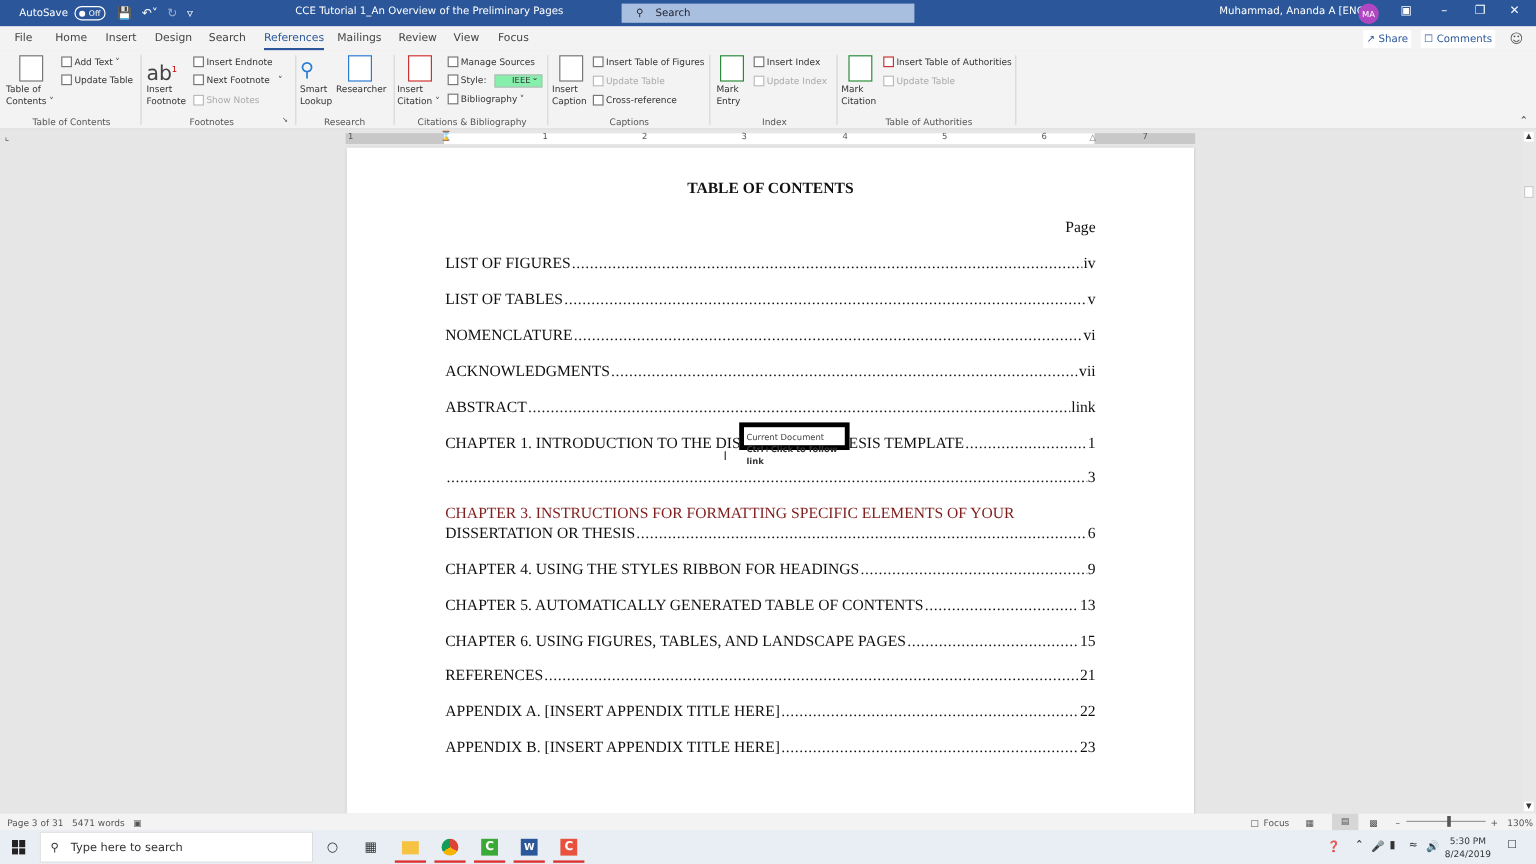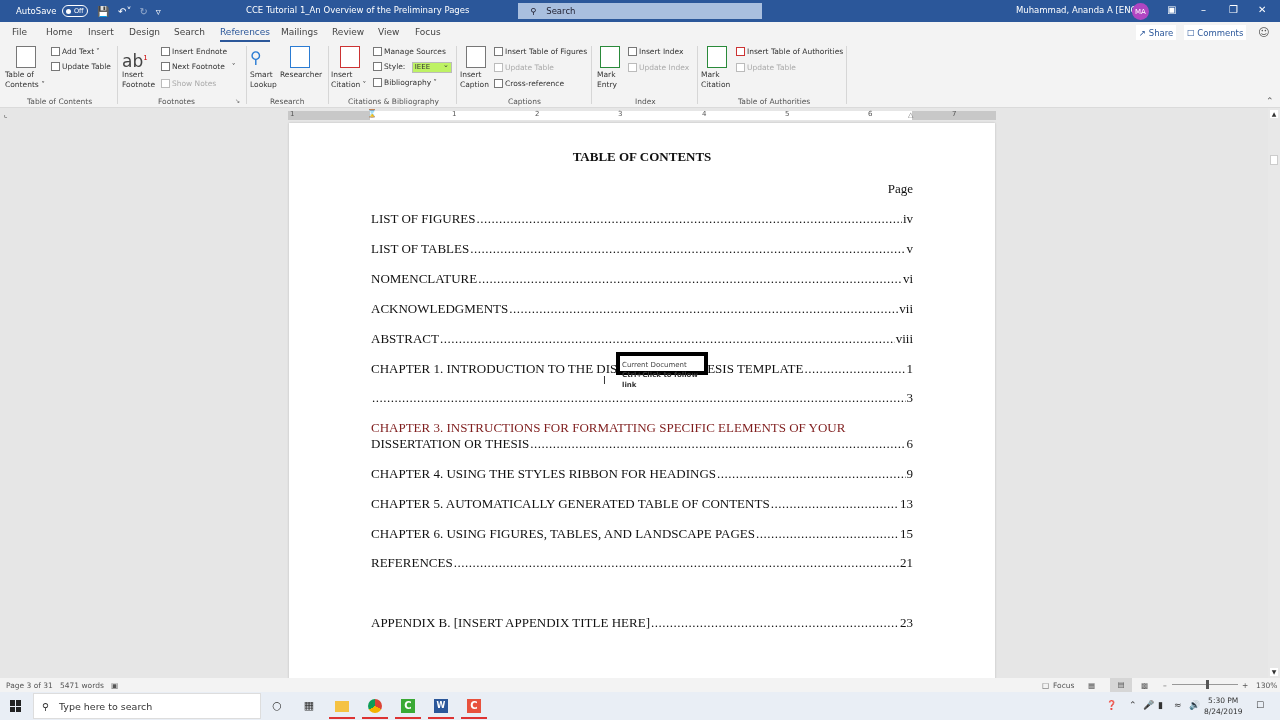--- a/index.html
+++ b/index.html
@@ -22,21 +22,21 @@
 .comments{position:absolute;left:1184px;top:25px;width:62px;height:15px;background:#fff;font-size:8.5px;color:#2b579a;display:flex;align-items:center;justify-content:center;gap:3px}
 .smiley{position:absolute;left:1258px;top:26px;font-size:11px;color:#555}
 .ribbon{position:absolute;left:0;top:42px;width:1280px;height:66px;background:#f3f3f3;border-bottom:1px solid #dadada}
 .grp-label{position:absolute;top:55px;font-size:7.5px;color:#555;white-space:nowrap}
 .sep{position:absolute;top:4px;width:1px;height:58px;background:#d6d6d6}
 .rb{position:absolute;font-size:7.5px;color:#333;white-space:nowrap;display:flex;gap:2px}
 .rb.dis{color:#aaa}
 .big{position:absolute;font-size:7.5px;color:#333;text-align:left;line-height:10px}
 .ico{display:inline-block;width:9px;height:9px;border:1px solid #777;background:#fff}
 .bigico{width:20px;height:22px;margin:0 auto 2px;border:1px solid #777;background:#fff}
-.styleinput{display:inline-block;width:40px;height:11px;border:1px solid #bbb;background:#bef264;font-size:7px;padding-left:2px;line-height:9px;position:relative}
+.styleinput{display:inline-block;width:40px;height:11px;border:1px solid #bbb;background:#86efac;font-size:7px;padding-left:14px;line-height:9px;position:relative}
 .styleinput::after{content:"⌄";position:absolute;right:2px;top:-2px;font-size:7px}
 .collapse{position:absolute;left:1266px;top:96px;font-size:9px;color:#555}
 .canvas{position:absolute;left:0;top:108px;width:1268px;height:570px;background:#e6e6e6;overflow:hidden}
 .ruler{position:absolute;left:288px;top:3px;width:708px;height:9px;background:#c8c8c8}
 .ruler .white{position:absolute;left:82px;top:0;width:542px;height:9px;background:#fff}
 .ruler .num{position:absolute;top:-1px;font-size:7px;color:#555}
 .ruler-corner{position:absolute;left:4px;top:2px;font-size:8px;color:#555}
 .page{position:absolute;left:289px;top:15px;width:706px;height:560px;background:#fff;box-shadow:0 0 2px #bbb}
 .toc-title{position:absolute;left:0;width:706px;top:26px;text-align:center;font-family:"Liberation Serif",serif;font-weight:bold;font-size:13px;color:#111}
 .pagehead{position:absolute;right:82px;top:58px;font-family:"Liberation Serif",serif;font-size:13px;color:#111}
@@ -255,21 +255,21 @@
         <span class="p">vi</span>
       </div>
     <div class="entry" style="top:178px">
         <span class="t">ACKNOWLEDGMENTS</span>
         <span class="dots"></span>
         <span class="p">vii</span>
       </div>
     <div class="entry" style="top:208px">
         <span class="t">ABSTRACT</span>
         <span class="dots"></span>
-        <span class="p">viii</span>
+        <span class="p">link</span>
       </div>
     <div class="entry" style="top:238px">
         <span class="t">CHAPTER 1. INTRODUCTION TO THE DISSERTATION/THESIS TEMPLATE</span>
         <span class="dots"></span>
         <span class="p">1</span>
       </div>
     <div class="entry" style="top:267px">
         <span class="dots"></span>
         <span class="p">3</span>
       </div>
@@ -291,20 +291,25 @@
       </div>
     <div class="entry" style="top:403px">
         <span class="t">CHAPTER 6. USING FIGURES, TABLES, AND LANDSCAPE PAGES</span>
         <span class="dots"></span>
         <span class="p">15</span>
       </div>
     <div class="entry" style="top:432px">
         <span class="t">REFERENCES</span>
         <span class="dots"></span>
         <span class="p">21</span>
+      </div>
+    <div class="entry" style="top:462px">
+        <span class="t">APPENDIX A. [INSERT APPENDIX TITLE HERE]</span>
+        <span class="dots"></span>
+        <span class="p">22</span>
       </div>
     <div class="entry" style="top:492px">
         <span class="t">APPENDIX B. [INSERT APPENDIX TITLE HERE]</span>
         <span class="dots"></span>
         <span class="p">23</span>
       </div>
   </div>
 </div>
 
 <div class="tooltip">

